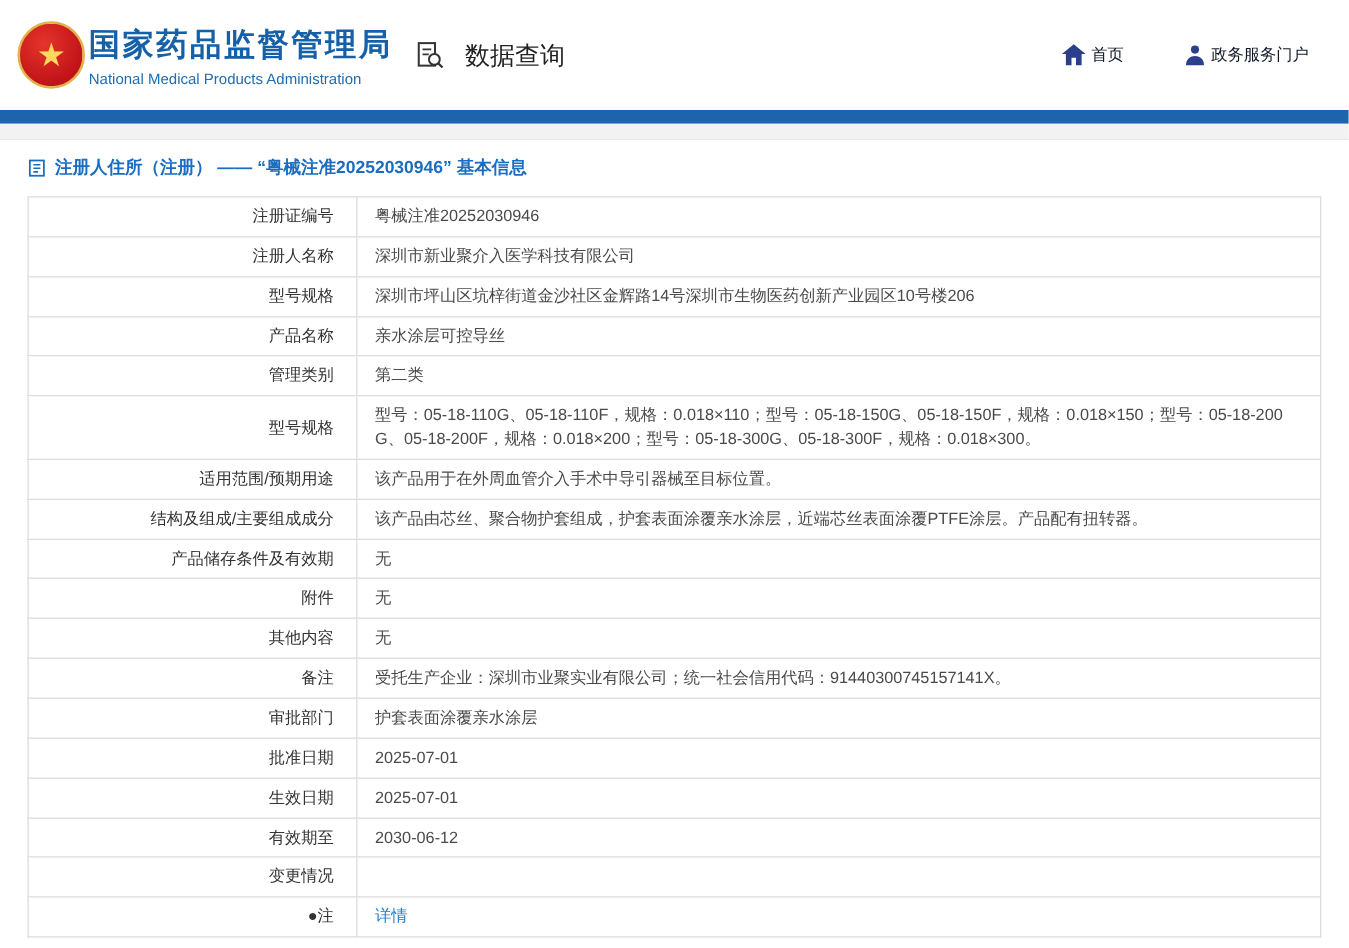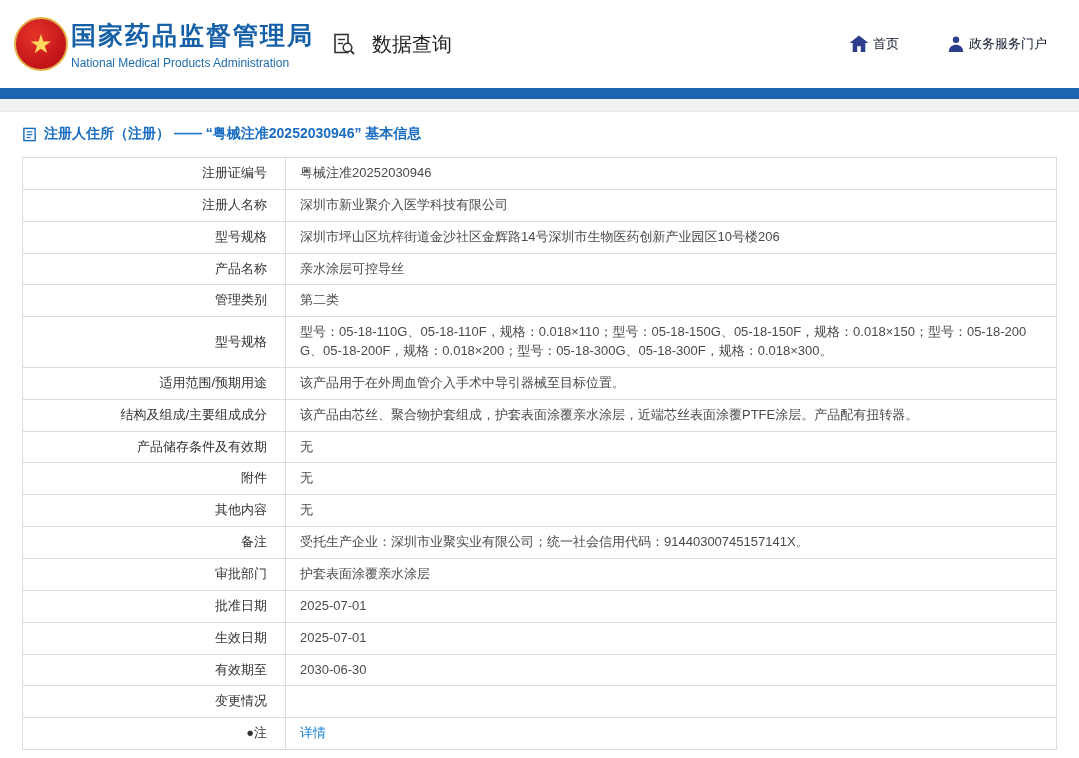--- a/index.html
+++ b/index.html
@@ -197,21 +197,21 @@
         <tr>
     <td class="label">批准日期</td>
     <td class="value">2025-07-01</td>
   </tr>
         <tr>
     <td class="label">生效日期</td>
     <td class="value">2025-07-01</td>
   </tr>
         <tr>
     <td class="label">有效期至</td>
-    <td class="value">2030-06-30</td>
+    <td class="value">2030-06-12</td>
   </tr>
         <tr>
     <td class="label">变更情况</td>
     <td class="value"></td>
   </tr>
         <tr>
     <td class="label">●注</td>
     <td class="value link">详情</td>
   </tr>
       </tbody>

